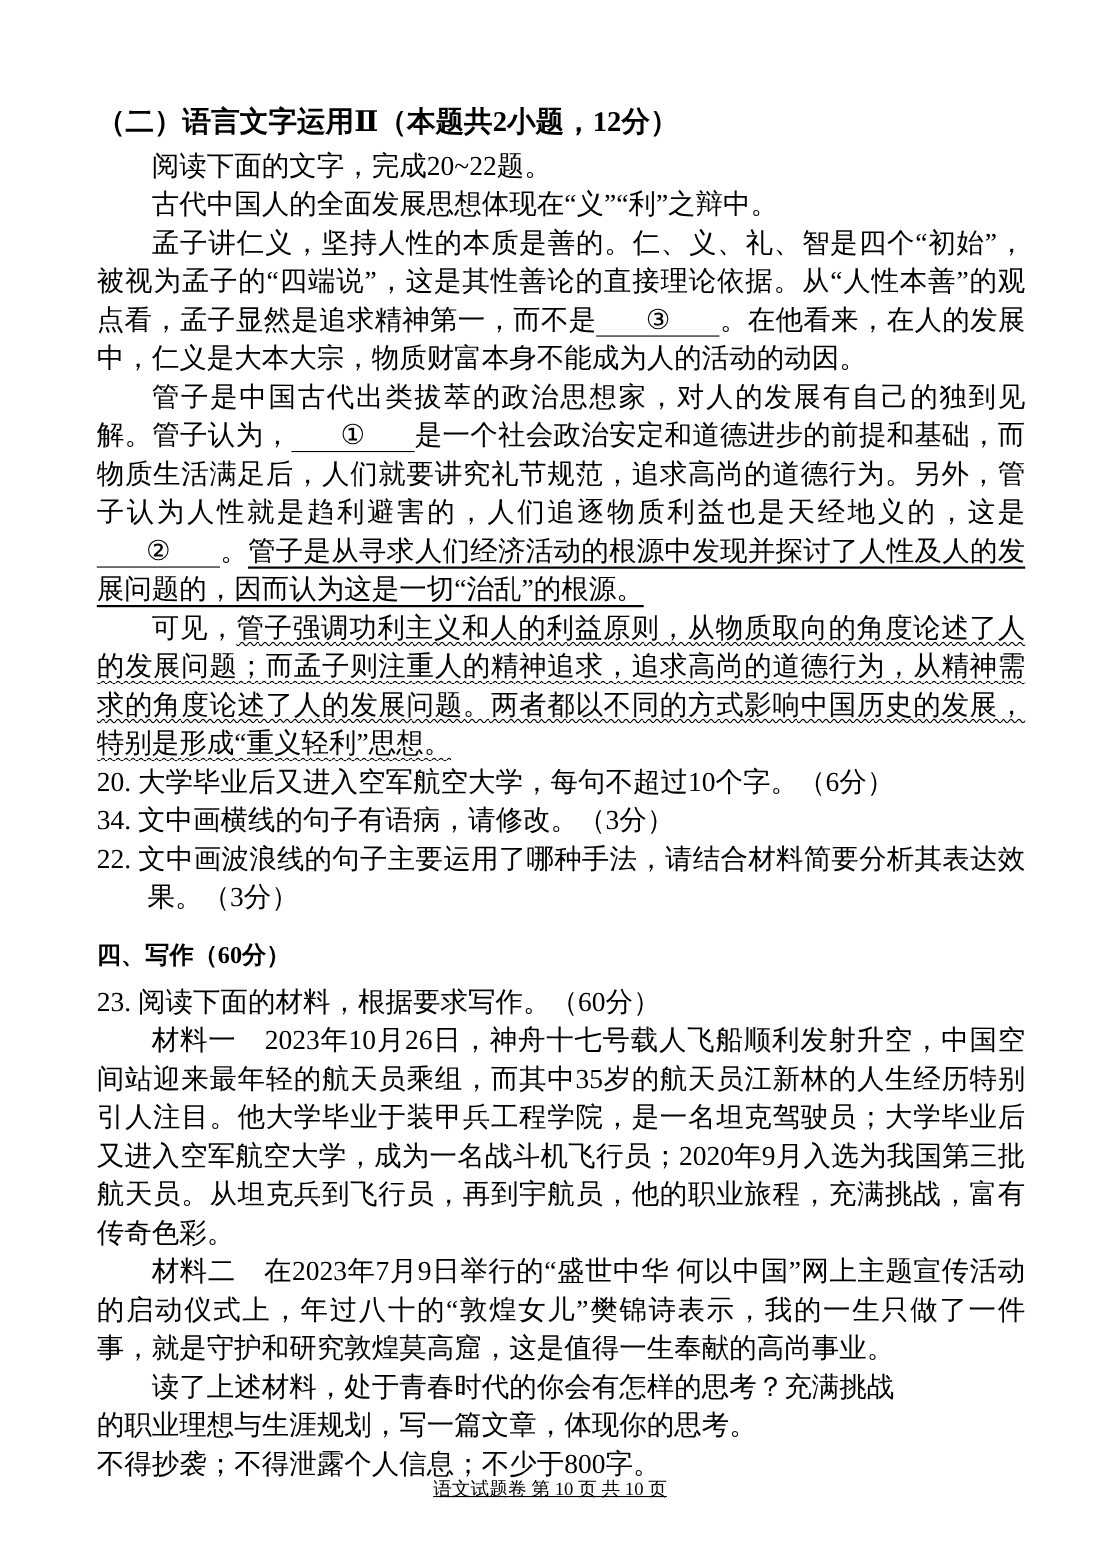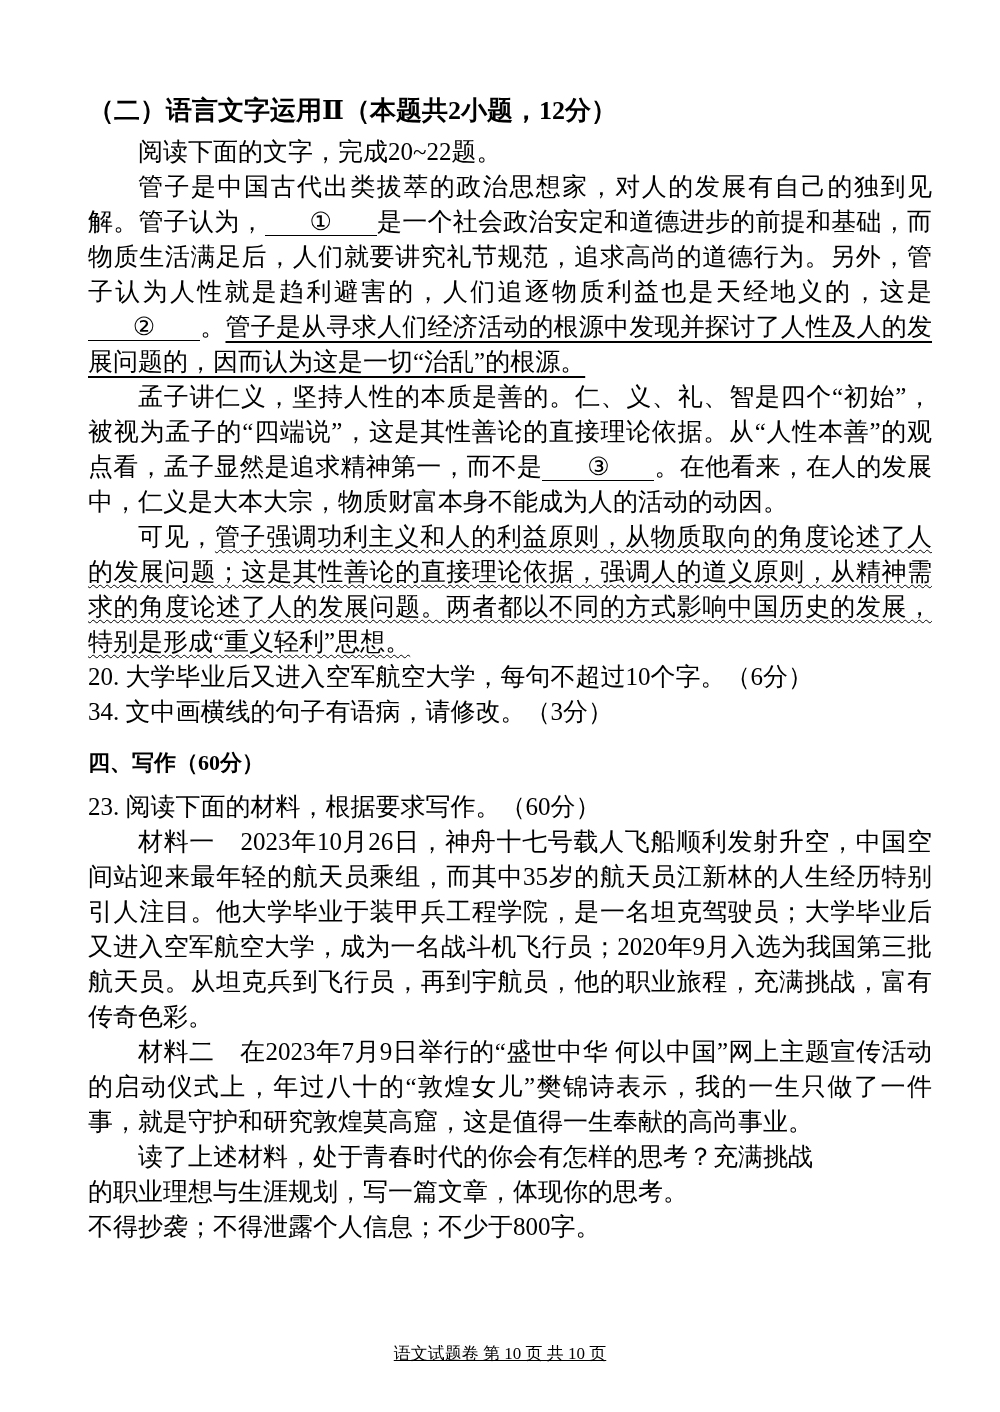--- a/index.html
+++ b/index.html
@@ -76,31 +76,33 @@
 </style>
 </head>
 <body>
 
 <div class="page">
 
   <p class="sec-heading">（二）语言文字运用Ⅱ（本题共2小题，12分）</p>
 
   <p class="indent">阅读下面的文字，完成20~22题。</p>
 
+  <p class="indent">古代中国人的全面发展思想体现在“义”“利”之辩中。</p>
+
+  <p class="indent"><span>孟子讲仁义，坚持人性的本质是善的。仁、义、礼、智是四个“初始”，被视为孟子的“四端说”，这是其性善论的直接理论依据。从“人性本善”的观点看，孟子显然是追求精神第一，而不是</span><span class="blank">③</span><span>。在他看来，在人的发展中，仁义是大本大宗，物质财富本身不能成为人的活动的动因。</span></p>
 
   <p class="indent"><span>管子是中国古代出类拔萃的政治思想家，对人的发展有自己的独到见解。管子认为，</span><span class="blank">①</span><span>是一个社会政治安定和道德进步的前提和基础，而物质生活满足后，人们就要讲究礼节规范，追求高尚的道德行为。另外，管子认为人性就是趋利避害的，人们追逐物质利益也是天经地义的，这是</span><span class="blank">②</span><span>。</span><span class="uline">管子是从寻求人们经济活动的根源中发现并探讨了人性及人的发展问题的，因而认为这是一切“治乱”的根源。</span></p>
 
-  <p class="indent"><span>孟子讲仁义，坚持人性的本质是善的。仁、义、礼、智是四个“初始”，被视为孟子的“四端说”，这是其性善论的直接理论依据。从“人性本善”的观点看，孟子显然是追求精神第一，而不是</span><span class="blank">③</span><span>。在他看来，在人的发展中，仁义是大本大宗，物质财富本身不能成为人的活动的动因。</span></p>
-
-  <p class="indent"><span>可见，</span><span class="wavy">管子强调功利主义和人的利益原则，从物质取向的角度论述了人的发展问题；这是其性善论的直接理论依据，强调人的道义原则，从精神需求的角度论述了人的发展问题。两者都以不同的方式影响中国历史的发展，特别是形成“重义轻利”思想。</span></p>
+  <p class="indent"><span>可见，</span><span class="wavy">管子强调功利主义和人的利益原则，从物质取向的角度论述了人的发展问题；而孟子则注重人的精神追求，追求高尚的道德行为，从精神需求的角度论述了人的发展问题。两者都以不同的方式影响中国历史的发展，特别是形成“重义轻利”思想。</span></p>
 
   <p class="q"><span>20.</span> <span>大学毕业后又进入空军航空大学，每句不超过10个字。（6分）</span></p>
 
   <p class="q"><span>34.</span> <span>文中画横线的句子有语病，请修改。（3分）</span></p>
 
+  <p class="q"><span>22.</span> <span>文中画波浪线的句子主要运用了哪种手法，请结合材料简要分析其表达效果。（3分）</span></p>
 
   <p class="writing-heading">四、写作（60分）</p>
 
   <p class="q"><span>23.</span> <span>阅读下面的材料，根据要求写作。（60分）</span></p>
 
   <p class="indent">材料一　2023年10月26日，神舟十七号载人飞船顺利发射升空，中国空间站迎来最年轻的航天员乘组，而其中35岁的航天员江新林的人生经历特别引人注目。他大学毕业于装甲兵工程学院，是一名坦克驾驶员；大学毕业后又进入空军航空大学，成为一名战斗机飞行员；2020年9月入选为我国第三批航天员。从坦克兵到飞行员，再到宇航员，他的职业旅程，充满挑战，富有传奇色彩。</p>
 
   <p class="indent">材料二　在2023年7月9日举行的“盛世中华 何以中国”网上主题宣传活动的启动仪式上，年过八十的“敦煌女儿”樊锦诗表示，我的一生只做了一件事，就是守护和研究敦煌莫高窟，这是值得一生奉献的高尚事业。</p>
 
   <p class="line-indent">读了上述材料，处于青春时代的你会有怎样的思考？充满挑战</p>

